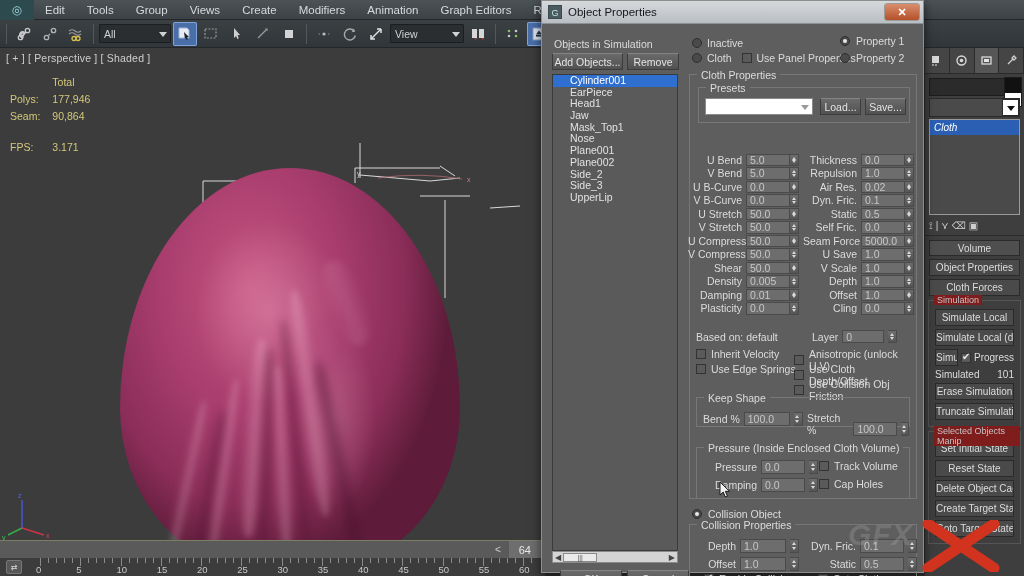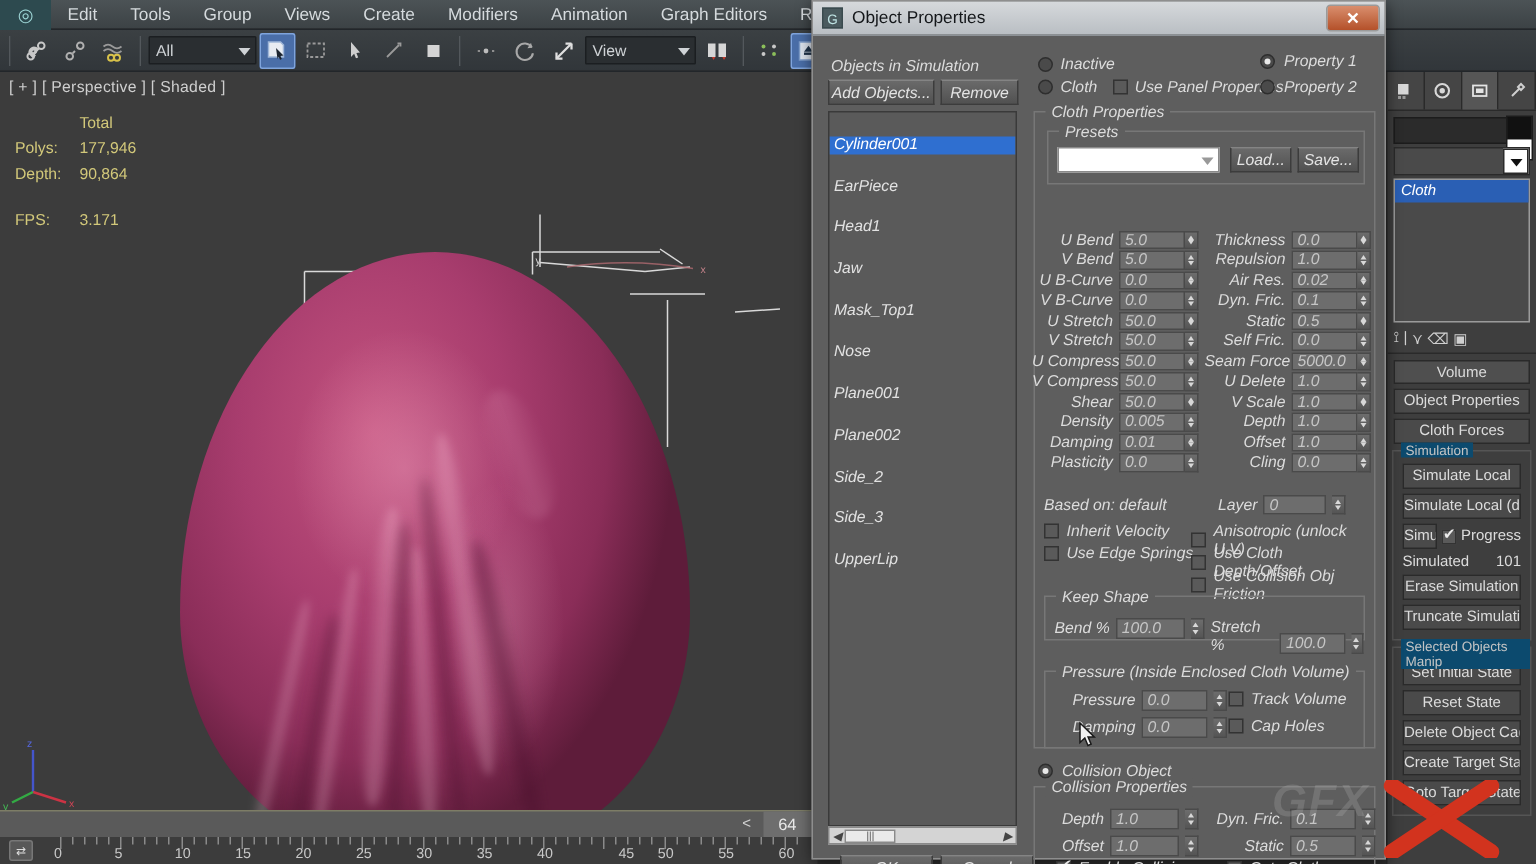--- a/index.html
+++ b/index.html
@@ -173,21 +173,21 @@
     margin: 3px 4px; height: 17px; line-height: 16px;
     background: #4a4a4a; border: 1px solid #2a2a2a;
     text-align: center; font-size: 10px; color: #dcdcdc;
     white-space: nowrap; overflow: hidden;
   }
   .panel-grp {
     margin: 4px 3px; border: 1px solid #555; padding: 5px 2px 3px 2px;
     position: relative;
   }
   .panel-grp > .gl {
-    position: absolute; top: -6px; left: 5px; background: #0c4a6e;
+    position: absolute; top: -6px; left: 5px; background: #7f1d1d;
     padding: 0 3px; font-size: 9px; color: #c4c4c4;
   }
   .panel-row { display: flex; align-items: center; gap: 3px;
                margin: 3px 4px; font-size: 10px; color: #dcdcdc; }
 
   
   .dialog {
     position: absolute; left: 541px; top: 0px; width: 383px; height: 573px;
     background: #5e5e5e;
     border: 1px solid #8e8e8e;
@@ -204,34 +204,34 @@
     border: 1px solid #3a4a4e; margin-right: 6px;
   }
   .dlg-title-text { color: #14171a; font-size: 11.5px; }
   .dlg-close {
     position: absolute; right: 3px; top: 2px; width: 36px; height: 18px;
     background: linear-gradient(#d98e6d, #b4512a);
     border: 1px solid #9a9a9a; border-radius: 3px;
     color: #fff; font-size: 11px; font-weight: bold;
     display: flex; align-items: center; justify-content: center;
   }
-  .dlg-body { position: relative; width: 100%; height: 549px; font-style: italic; }
+  .dlg-body { position: relative; width: 100%; height: 549px; }
 
   .d-label { color: #dcdcdc; font-size: 10.5px; }
   .btn {
     background: linear-gradient(#6a6a6a, #515151);
     border: 1px solid #3c3c3c; border-top-color: #848484;
     color: #e4e4e4; font-size: 10.5px; text-align: center;
     display: flex; align-items: center; justify-content: center;
   }
   .listbox {
     background: #5a5a5a; border: 1px solid #3a3a3a; overflow: hidden;
   }
-  .li { height: 11.7px; line-height: 11.7px; padding-left: 3px;
-        font-size: 10.5px; color: #e2e2e2; margin-top: 16px; }
+  .li { height: 11.7px; line-height: 11.7px; padding-left: 17px;
+        font-size: 10.5px; color: #e2e2e2; }
   .li.sel { background: #2f6fd0; color: #fff; }
   .radio {
     width: 10px; height: 10px; border-radius: 50%;
     background: #4a4a4a; border: 1px solid #2e2e2e;
     position: relative; flex: none;
   }
   .radio.on::after {
     content: ''; position: absolute; left: 2px; top: 2px;
     width: 4px; height: 4px; border-radius: 50%; background: #e8e8e8;
   }
@@ -440,21 +440,21 @@
         <tbody>
             <tr>
               <td class="lbl"></td>
               <td>Total</td>
             </tr>
         <tr>
           <td class="lbl">Polys:</td>
           <td>177,946</td>
         </tr>
         <tr>
-          <td class="lbl">Depth:</td>
+          <td class="lbl">Seam:</td>
           <td>90,864</td>
         </tr>
         <tr style="height:14px">
               <td></td>
               <td></td>
             </tr>
         <tr>
           <td class="lbl">FPS:</td>
           <td>3.171</td>
         </tr>
@@ -581,21 +581,21 @@
         <div class="tick" style="left: 531.05px; height: 5px;"></div>
         <div class="num" style="left: 36px;">0</div>
         <div class="num" style="left: 76.25px;">5</div>
         <div class="num" style="left: 116.5px;">10</div>
         <div class="num" style="left: 156.75px; text-align: center;">15</div>
         <div class="num" style="left: 197px;">20</div>
         <div class="num" style="left: 237.25px;">25</div>
         <div class="num" style="left: 277.5px;">30</div>
         <div class="num" style="left: 317.75px;">35</div>
         <div class="num" style="left: 358px;">40</div>
-        <div class="num" style="left: 398.25px; margin-left: 14px;">45</div>
+        <div class="num" style="left: 398.25px;">45</div>
         <div class="num" style="left: 438.5px;">50</div>
         <div class="num" style="left: 478.75px;">55</div>
         <div class="num" style="left: 519px;">60</div>
       </div>
   </div>
 
   <div class="cmd-panel">
     <div class="cmd-tabs">
       <div class="cmd-tab">
         <svg width="13" height="13" viewBox="0 0 13 13">
@@ -885,21 +885,21 @@
             </div>
             <div class="prm-row">
               <span class="prm-lbl">Seam Force</span>
               <span class="field" style="width: 44px; height: 12.5px;">5000.0</span>
               <span class="spin" style="height: 12.5px;">
                 <i class="up"></i>
                 <i class="dn"></i>
               </span>
             </div>
             <div class="prm-row">
-              <span class="prm-lbl">U Delete</span>
+              <span class="prm-lbl">U Save</span>
               <span class="field" style="width: 44px; height: 12.5px;">1.0</span>
               <span class="spin" style="height: 12.5px;">
                 <i class="up"></i>
                 <i class="dn"></i>
               </span>
             </div>
             <div class="prm-row">
               <span class="prm-lbl">V Scale</span>
               <span class="field" style="width: 44px; height: 12.5px;">1.0</span>
               <span class="spin" style="height: 12.5px;">

